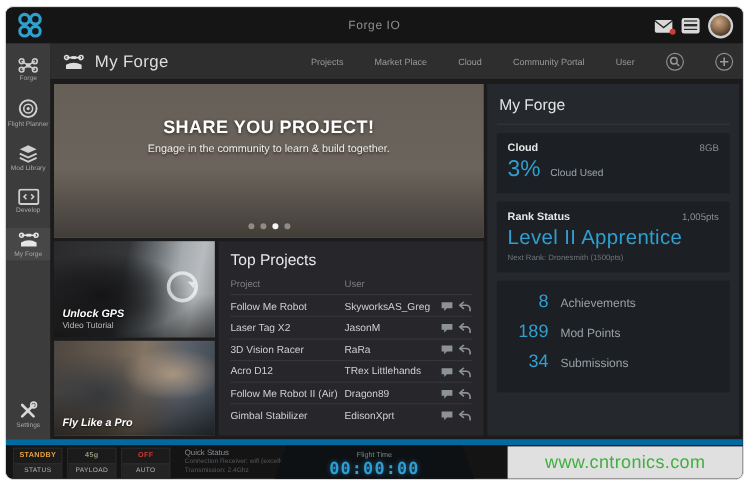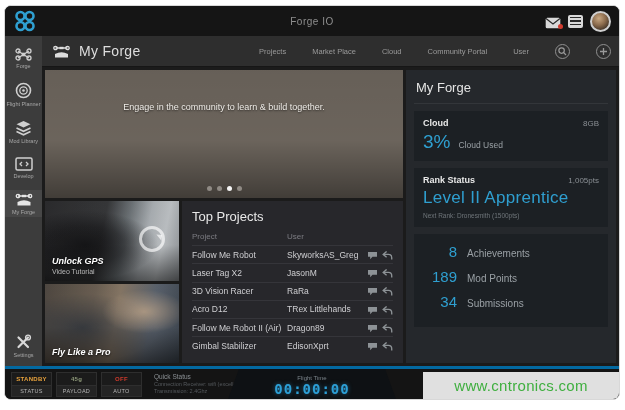--- a/index.html
+++ b/index.html
@@ -89,21 +89,21 @@
   .cloud-pct { color:#2f9fd0; font-size:19px; }
   .cloud-used { color:#9aa0a5; font-size:8.5px; }
   .rank-level { color:#2f9fd0; font-size:17px; margin-top:3px; letter-spacing:.3px; }
   .rank-next { color:#6f757a; font-size:6.5px; margin-top:4px; }
   .stats-card { padding:9px 9px; }
   .stat-row { display:flex; align-items:baseline; gap:10px; margin-bottom:8px; cursor:pointer; }
   .stat-val { color:#2f9fd0; font-size:15px; width:34px; text-align:right; flex:0 0 auto; }
   .stat-label { color:#9aa0a5; font-size:10px; }
 
   
-  .bottombar { height:33px; background:#141414; border-top:3px solid #0369a1; display:flex; align-items:center; padding:0 6px; position:relative; flex:0 0 auto; }
+  .bottombar { height:33px; background:#141414; border-top:5px solid #0369a1; display:flex; align-items:center; padding:0 6px; position:relative; flex:0 0 auto; }
   .status-box { width:41px; margin-right:4px; border:1px solid #2e2e2e; flex:0 0 auto; }
   .sb-val { height:12px; background:#1b1b1b; display:flex; align-items:center; justify-content:center; font-size:6px; font-weight:bold; letter-spacing:.3px; }
   .sb-label { height:11px; background:#242424; border-top:1px solid #2e2e2e; display:flex; align-items:center; justify-content:center; font-size:5.5px; color:#b5b5b5; letter-spacing:.3px; }
   .v-standby { color:#e8a23c; } .v-payload { color:#8f9a7a; } .v-off { color:#cf3a2c; }
   .quick { margin-left:8px; }
   .quick-title { color:#8a8f93; font-size:6.5px; margin-bottom:1px; }
   .quick-line { color:#55595d; font-size:5.5px; line-height:1.35; }
   .flight { position:absolute; left:50%; top:0; transform:translateX(-50%); width:170px; height:33px; background:#0e1114; clip-path:polygon(7% 0, 93% 0, 100% 100%, 0 100%); display:flex; flex-direction:column; align-items:center; justify-content:center; }
   .flight-label { color:#7c858b; font-size:6px; }
   .flight-time { color:#2d9fd6; font-family:"DejaVu Sans Mono", monospace; font-size:14px; font-weight:bold; letter-spacing:1px; text-shadow:0 0 4px rgba(45,159,214,.55); }
@@ -239,20 +239,21 @@
           </span>
         </div>
       </div>
 
       <div class="content">
         <div class="left-stack">
 
           <div class="hero">
             <div class="hero-shade"></div>
             <div class="hero-text">
+              <div class="hero-title">SHARE YOU PROJECT!</div>
               <div class="hero-sub">Engage in the community to learn &amp; build together.</div>
             </div>
             <div class="dots">
               <span class="dot"></span>
               <span class="dot"></span>
               <span class="dot active"></span>
               <span class="dot"></span>
             </div>
           </div>
 

